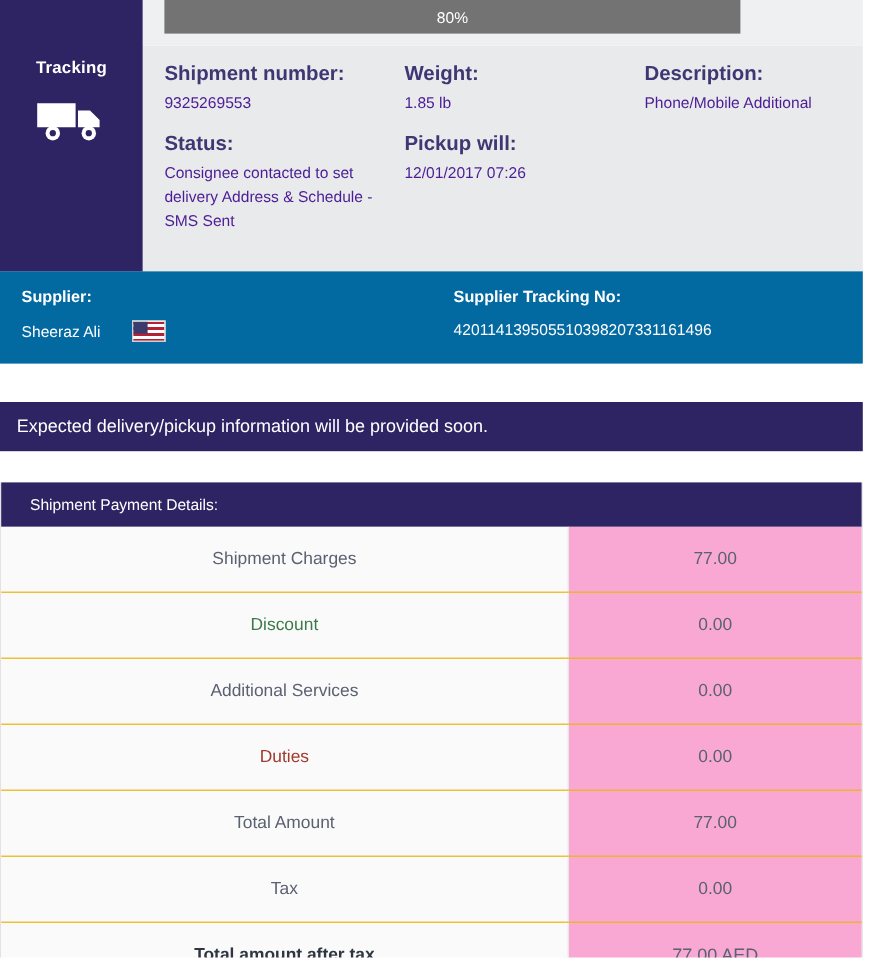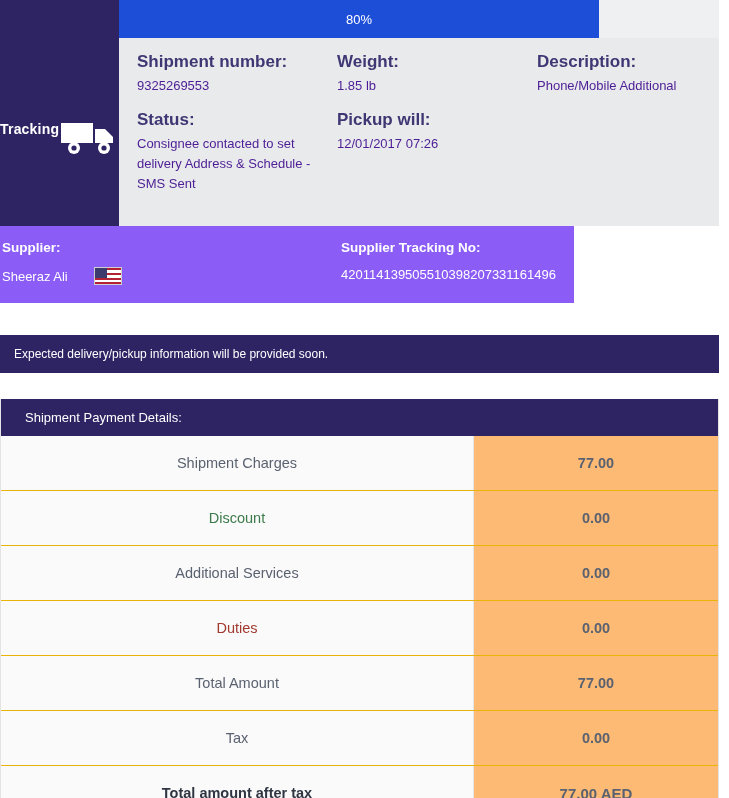--- a/index.html
+++ b/index.html
@@ -23,20 +23,21 @@
   .tracking-card {
     display: flex;
     width: 719px;
     margin: 0 0 0 0;
   }
   .tracking-left {
     width: 119px;
     background: #2e2463;
     color: #ffffff;
     display: flex;
+    flex-direction: column;
     align-items: center;
     justify-content: flex-start;
     padding-top: 48px;
     box-sizing: border-box;
   }
   .tracking-left .label {
     font-size: 14px;
     font-weight: bold;
     letter-spacing: .2px;
     margin-bottom: 16px;
@@ -47,28 +48,29 @@
     flex: 1;
     display: flex;
     flex-direction: column;
   }
   .progress-row {
     height: 38px;
     background: #eef0f2;
     position: relative;
   }
   .progress-fill {
-    height: 38px;
-    background: #1d4ed8;
+    height: 28px;
+    background: #737373;
     color: #ffffff;
     font-size: 13px;
     display: flex;
     align-items: center;
     justify-content: center;
     box-sizing: border-box;
+    margin-left: 18px;
   }
   .details-area {
     background: #e9eaec;
     padding: 14px 18px 18px 18px;
     box-sizing: border-box;
     flex: 1;
   }
   .detail-grid {
     display: flex;
   }
@@ -84,25 +86,25 @@
   }
   .d-value {
     color: #4c1d95;
     font-size: 13px;
     line-height: 20px;
     max-width: 180px;
   }
 
   
   .supplier-bar {
-    width: 574px;
-    background: #8b5cf6;
-    color: #ffffff;
-    display: flex;
-    padding: 14px 18px 18px 2px;
+    width: 719px;
+    background: #0369a1;
+    color: #ffffff;
+    display: flex;
+    padding: 14px 18px 18px 18px;
     box-sizing: border-box;
   }
   .supplier-left { width: 360px; }
   .sb-label {
     font-size: 13.5px;
     font-weight: bold;
     margin-bottom: 12px;
   }
   .sb-value {
     font-size: 13px;
@@ -133,21 +135,21 @@
     left: 0; top: 0;
     width: 12px; height: 9.5px;
     background: #3c3b6e;
   }
 
   
   .notice-bar {
     width: 719px;
     background: #2e2463;
     color: #ffffff;
-    font-size: 12px;
+    font-size: 15px;
     padding: 12px 14px;
     box-sizing: border-box;
     margin-top: 32px;
   }
 
   
   .payment-wrap {
     width: 719px;
     margin-top: 26px;
     border: 1px solid #e3e3e6;
@@ -174,22 +176,21 @@
     text-align: center;
     vertical-align: middle;
   }
   table.pay tr:last-child td { border-bottom: none; }
   td.name-cell {
     width: 470px;
     border-right: 1px solid #e6e6e8;
     background: #fafafa;
   }
   td.val-cell {
-    background: #fdba74;
-    font-weight: bold;
+    background: #f9a8d4;
   }
   .row-discount td.name-cell { color: #3c7a4a; margin-left: 12px; }
   .row-duties td.name-cell { color: #a2392f; }
   .row-total td.name-cell { font-weight: bold; color: #2f3642; }
   .row-total td.val-cell { font-size: 15px; }
 
   .watermark {
     position: absolute;
     left: 470px;
     top: 745px;

